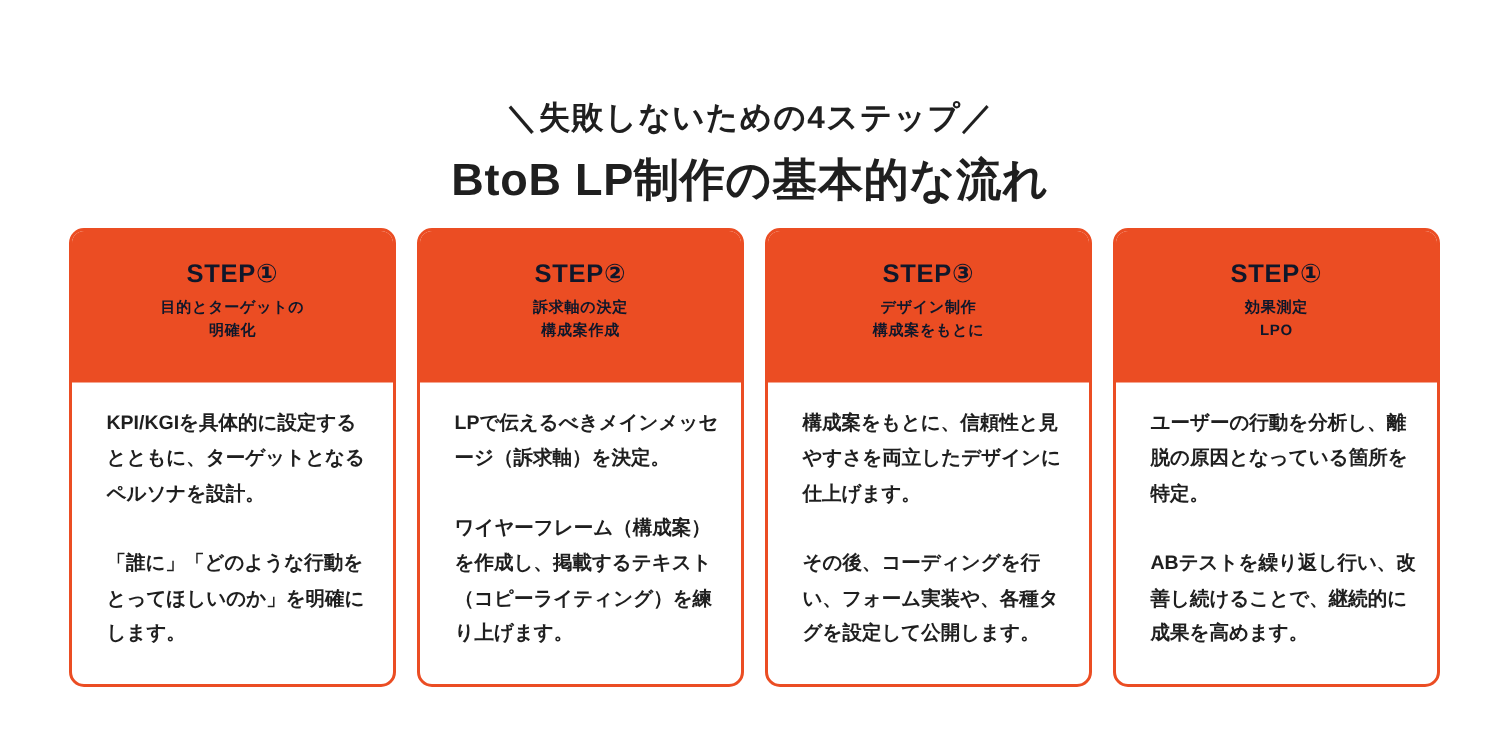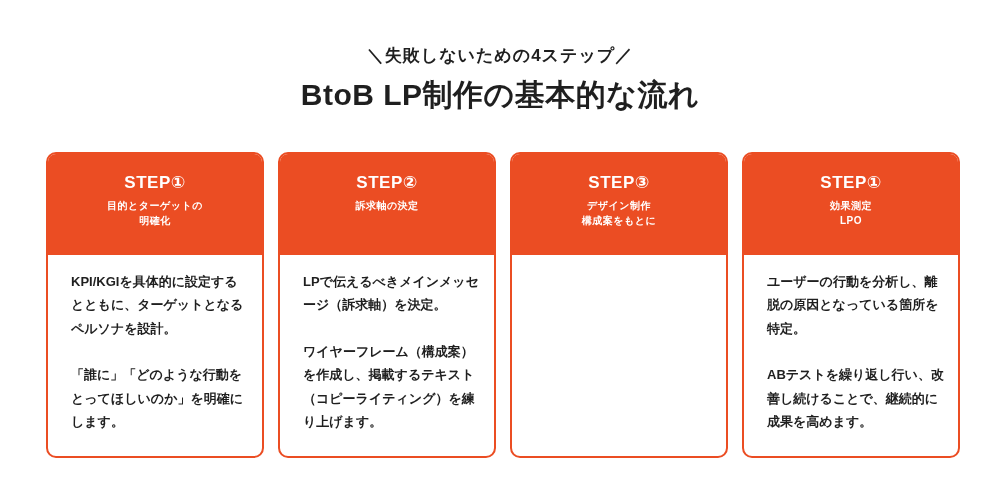--- a/index.html
+++ b/index.html
@@ -9,42 +9,43 @@
     background:var(--bg,#ffffff);
     font-family:"Liberation Sans","DejaVu Sans",sans-serif;
     color:var(--text,#1f1f1f);
     overflow:hidden;
   }
   .header-block{
     position:absolute;top:44px;left:0;width:1000px;
     text-align:center;
   }
   .subtitle{
-    font-size:17px;font-weight:bold;letter-spacing:1px;
+    font-size:21px;font-weight:bold;letter-spacing:1px;
     color:var(--text,#1f1f1f);
+    margin-top:20px;
   }
   .page-title{
     font-size:30px;font-weight:bold;letter-spacing:0.5px;
     margin-top:8px;color:var(--text,#1f1f1f);
   }
   .cards{
     position:absolute;left:46px;top:152px;
     display:flex;gap:14px;
   }
   .card{
     width:218px;height:306px;
     box-sizing:border-box;
     border:2px solid var(--accent,#eb4d23);
     border-radius:10px;
     background:#ffffff;
     overflow:hidden;
   }
   .card-header{
     background:var(--accent,#eb4d23);
-    color:#ffffff;
+    color:#0f172a;
     height:101px;
     box-sizing:border-box;
     padding-top:19px;
     text-align:center;
   }
   .step-label{
     font-size:17px;font-weight:bold;letter-spacing:0.5px;
     line-height:1.2;margin-bottom:5px;
   }
   .card-title-line{
@@ -81,32 +82,37 @@
       <div class="card-body">
         <p>KPI/KGIを具体的に設定するとともに、ターゲットとなるペルソナを設計。</p>
         <p>「誰に」「どのような行動をとってほしいのか」を明確にします。</p>
       </div>
     </div>
 
     <div class="card">
       <div class="card-header">
         <div class="step-label">STEP②</div>
         <div class="card-title-line">訴求軸の決定</div>
+        <div class="card-title-line">構成案作成</div>
       </div>
       <div class="card-body">
         <p>LPで伝えるべきメインメッセージ（訴求軸）を決定。</p>
         <p>ワイヤーフレーム（構成案）を作成し、掲載するテキスト（コピーライティング）を練り上げます。</p>
       </div>
     </div>
 
     <div class="card">
       <div class="card-header">
         <div class="step-label">STEP③</div>
         <div class="card-title-line">デザイン制作</div>
         <div class="card-title-line">構成案をもとに</div>
+      </div>
+      <div class="card-body">
+        <p>構成案をもとに、信頼性と見やすさを両立したデザインに仕上げます。</p>
+        <p>その後、コーディングを行い、フォーム実装や、各種タグを設定して公開します。</p>
       </div>
     </div>
 
     <div class="card">
       <div class="card-header">
         <div class="step-label">STEP①</div>
         <div class="card-title-line">効果測定</div>
         <div class="card-title-line">LPO</div>
       </div>
       <div class="card-body">

